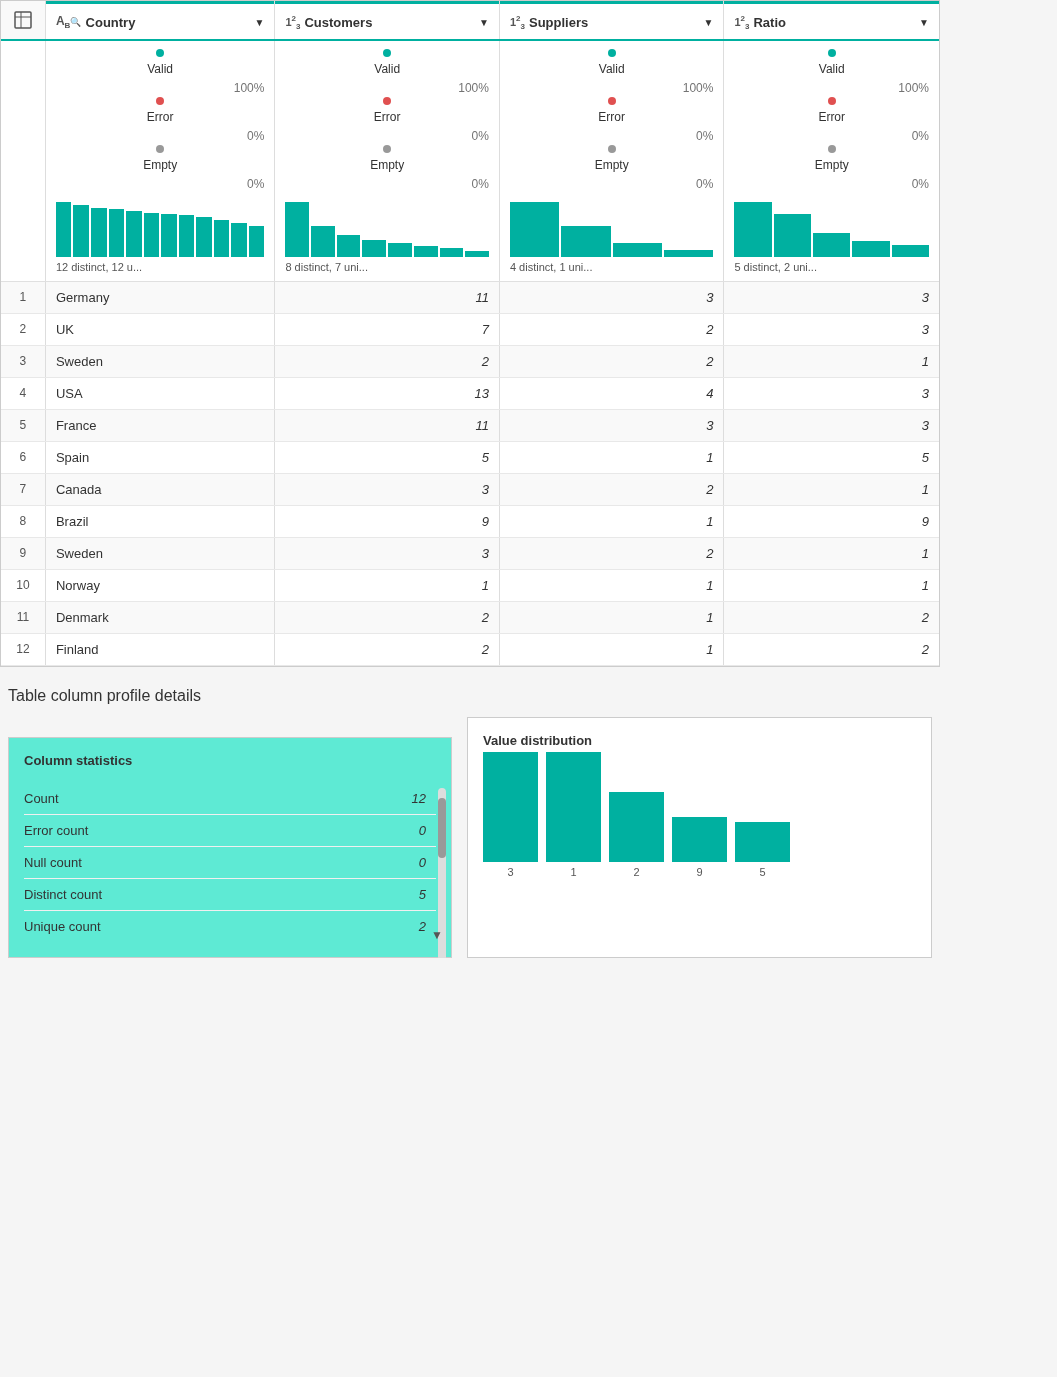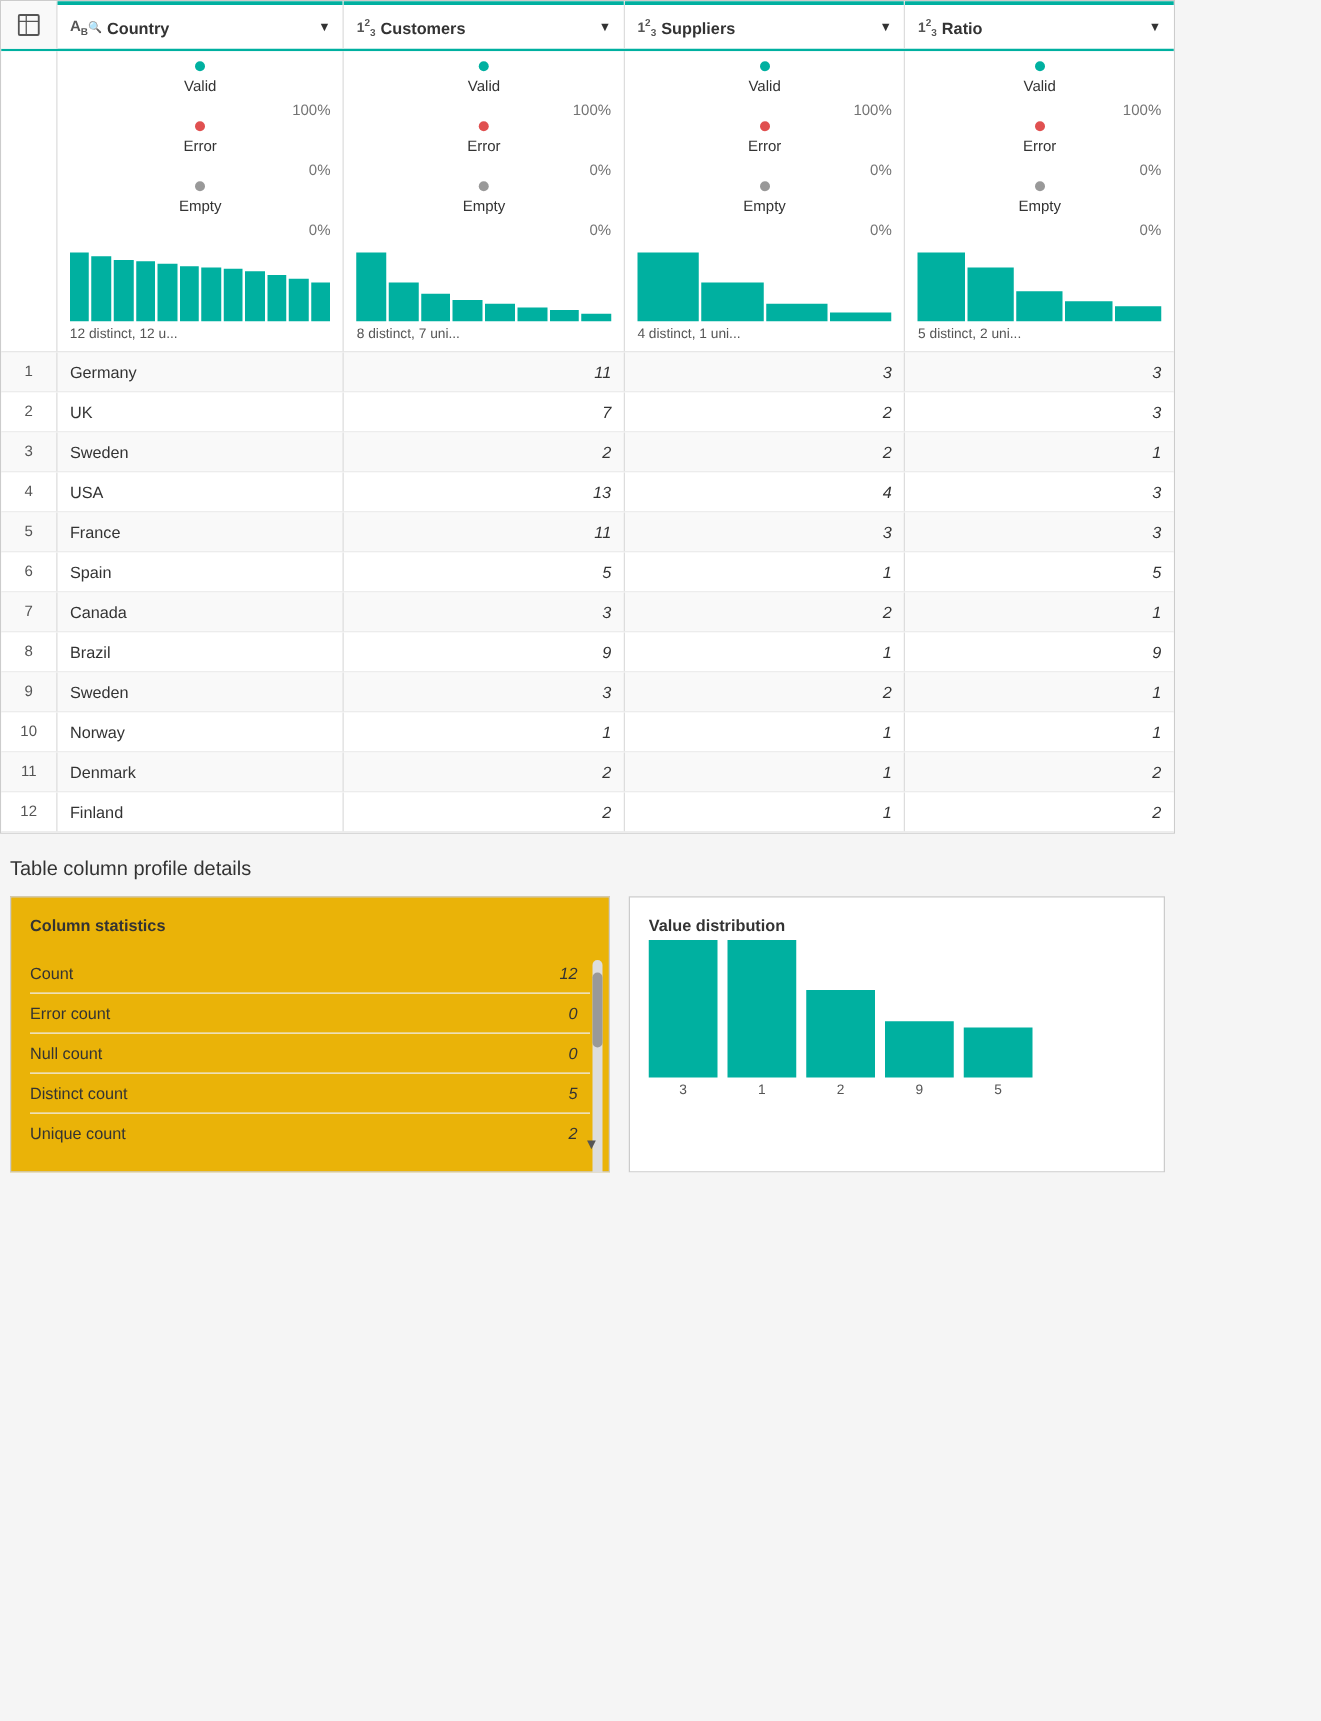--- a/index.html
+++ b/index.html
@@ -43,21 +43,21 @@
     .row-cell:last-child { border-right: none; }
     .cell-text { }
     .cell-number { text-align: right; font-style: italic; }
 
     
     .bottom-section { margin-top: 20px; padding: 0 8px; }
     .section-title { font-size: 16px; font-weight: 400; color: #333; margin-bottom: 12px; }
     .bottom-panels { display: flex; gap: 15px; }
 
     
-    .stats-panel { border: 1px solid #ccc; background: #eab308; padding: 15px; width: 480px; position: relative; }
+    .stats-panel { border: 1px solid #ccc; background: #5eead4; padding: 15px; width: 444px; position: relative; margin-top: 20px; }
     .stats-panel-title { font-weight: 700; font-size: 13px; margin-bottom: 15px; }
     .stat-row { display: flex; align-items: flex-start; padding: 8px 0; border-bottom: 1px solid #f0f0f0; }
     .stat-row:last-child { border-bottom: none; }
     .stat-name { flex: 1; color: #333; }
     .stat-value { font-style: italic; color: #333; margin-right: 10px; }
     .scrollbar { position: absolute; right: 5px; top: 50px; width: 8px; height: 180px; background: #ddd; border-radius: 4px; }
     .scrollbar-thumb { width: 8px; height: 60px; background: #999; border-radius: 4px; margin-top: 10px; }
 
     
     .dist-panel { border: 1px solid #ccc; background: #fff; padding: 15px; flex: 1; }

